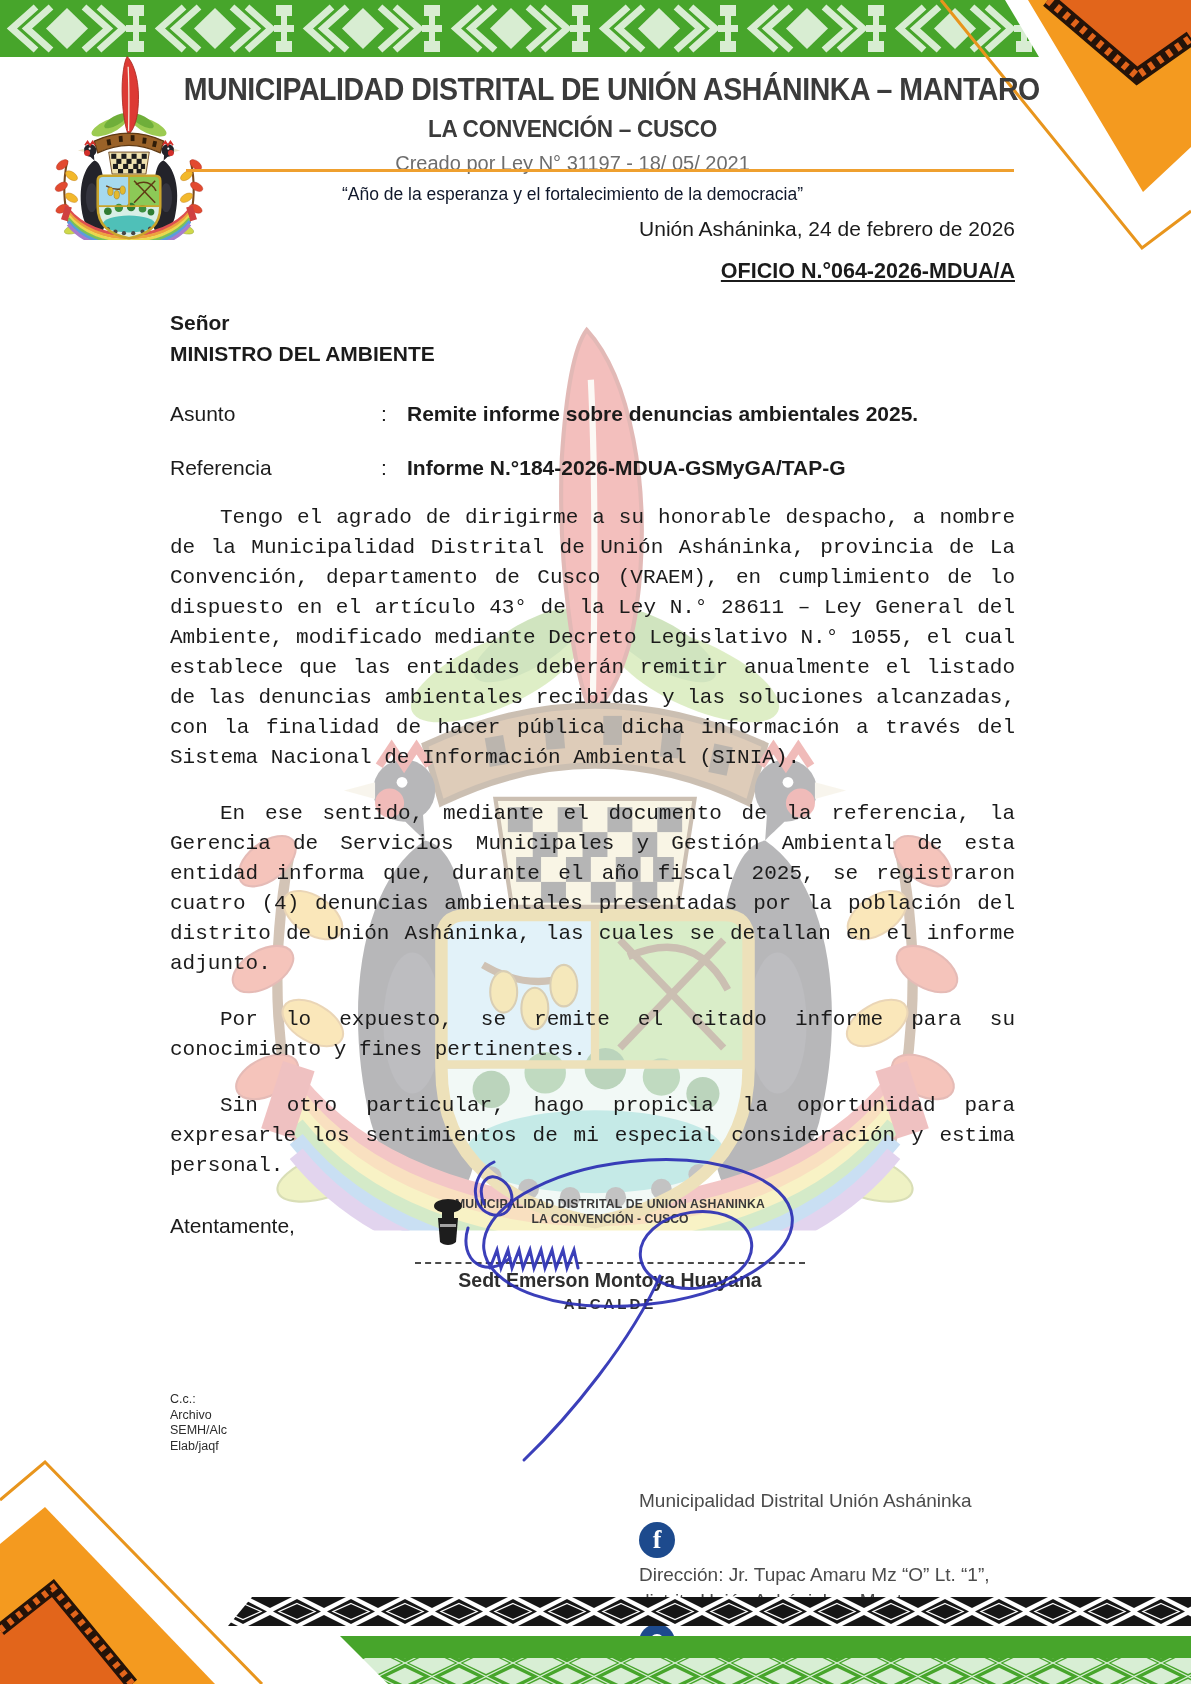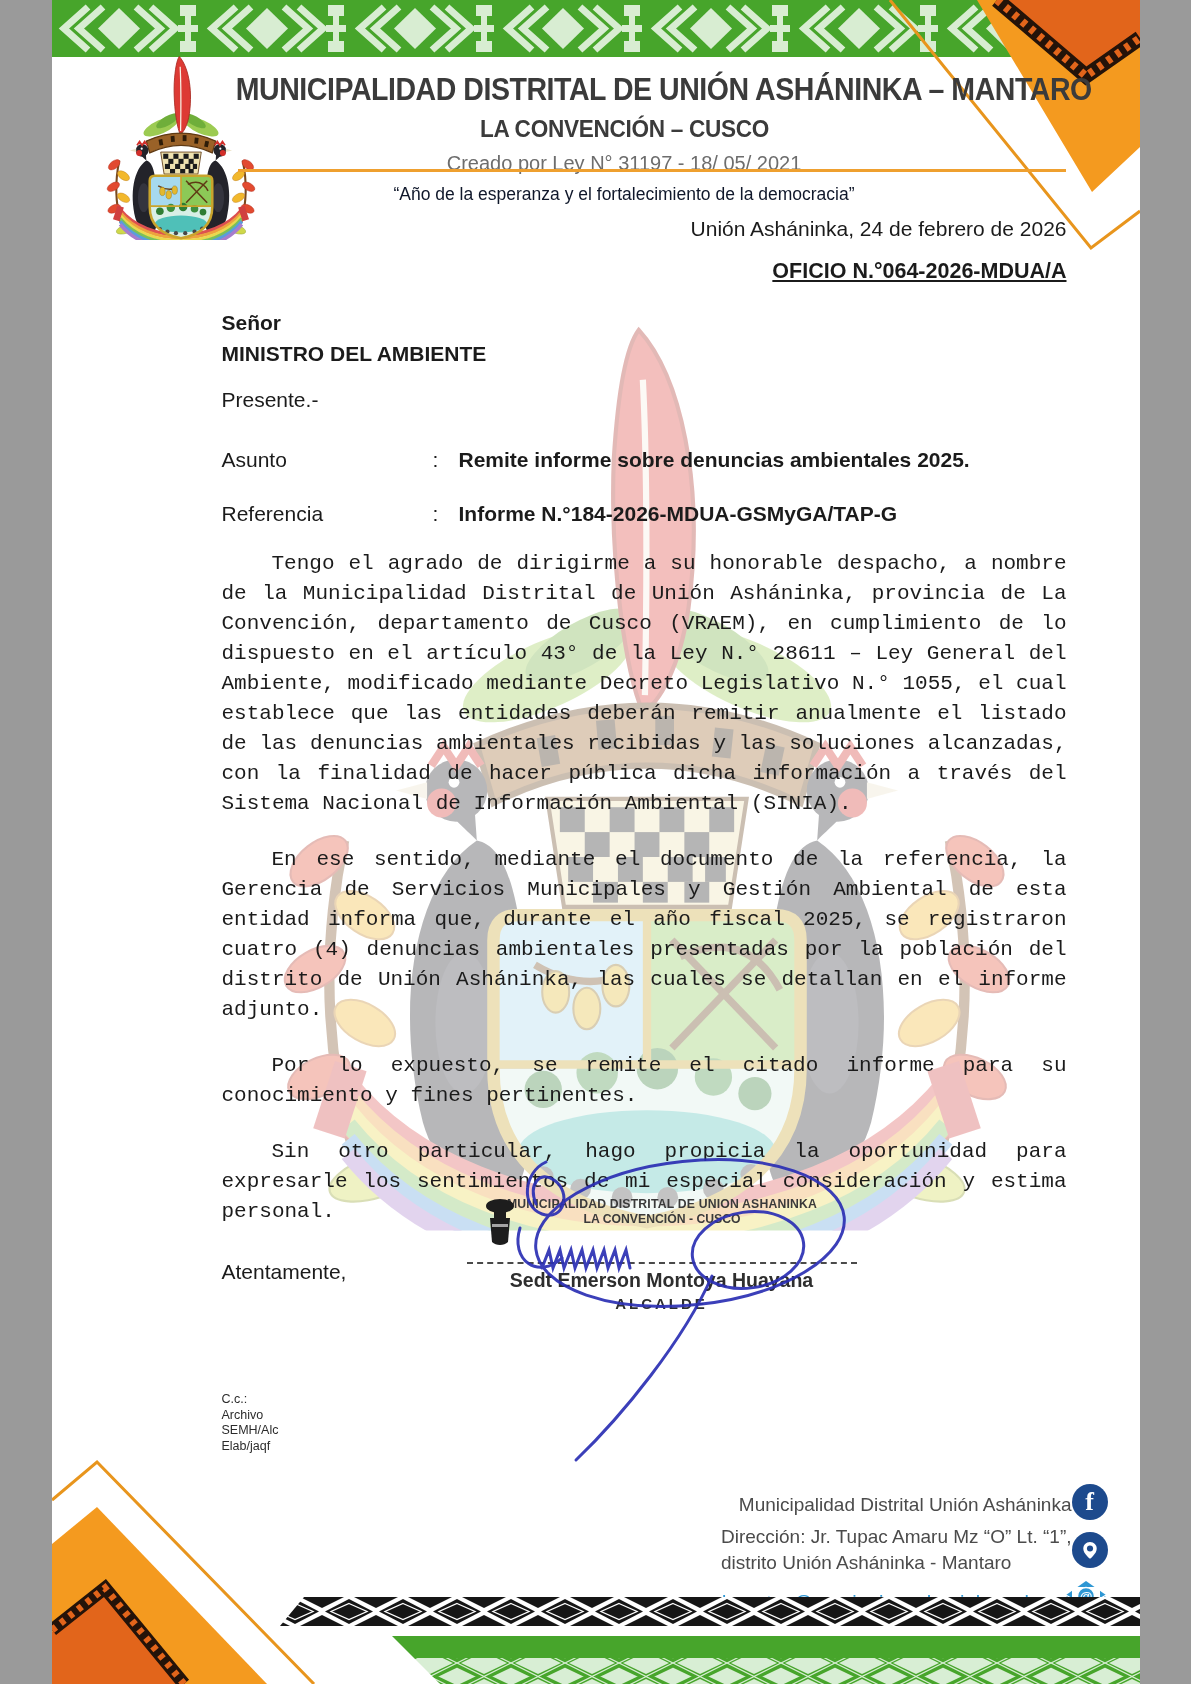--- a/index.html
+++ b/index.html
@@ -1,16 +1,16 @@
 <!DOCTYPE html>
 <html><head>
 <meta charset="utf-8">
 <style>
   html,body{margin:0;padding:0;background:#9a9a9a;}
-  .page{position:relative;width:1088px;height:1684px;background:#ffffff;overflow:hidden;
+  .page{position:relative;width:1191px;height:1684px;background:#ffffff;overflow:hidden;
         font-family:"Liberation Sans",sans-serif;color:#1b1b1b;margin:0 auto;}
   svg{display:block;}
   .abs{position:absolute;}
 
   
   .top-band{left:0;top:0;}
   .corner-tr{right:0;top:0;}
   .corner-bl{left:0;bottom:0;}
   .logo{left:24px;top:54px;width:210px;height:186px;}
   .hdr{left:150px;top:72px;width:845px;text-align:center;}
@@ -45,21 +45,21 @@
   .sig-name{font-size:19.5px;font-weight:bold;margin-top:5px;color:#2e2e2e;}
   .sig-role{font-size:15px;font-weight:bold;letter-spacing:3px;margin-top:3px;color:#2e2e2e;}
   .sig-scribble{left:428px;top:1128px;pointer-events:none;}
   .stamp-icon{left:430px;top:1198px;}
 
   
   .cc{left:170px;top:1392px;font-size:12.5px;line-height:15.5px;color:#2c2c2c;}
 
   
   .foot{right:32px;top:1484px;width:520px;color:#4b4b4b;}
-  .foot-row{display:flex;justify-content:flex-end;align-items:center;gap:0;margin-bottom:4px;}
+  .foot-row{display:flex;justify-content:flex-end;align-items:flex-start;gap:10px;margin-bottom:4px;flex-direction:column;}
   .foot-org{font-size:19px;padding-top:6px;}
   .addr{text-align:left;font-size:19px;line-height:26px;}
   .foot-email{font-size:20px;color:#2e97d4;padding-top:8px;}
   .circ{width:36px;height:36px;border-radius:50%;background:#1d4a8d;flex:none;
         display:flex;align-items:center;justify-content:center;}
   .fb-glyph{color:#fff;font-weight:bold;font-size:26px;font-family:"Liberation Serif",serif;line-height:1;}
 
   .band{left:0;}
 </style>
 </head>
@@ -240,21 +240,20 @@
     <div class="hdr-law">Creado por Ley N° 31197 - 18/ 05/ 2021</div>
   </div>
   <div class="abs hr-orange"></div>
   <div class="abs motto">“Año de la esperanza y el fortalecimiento de la democracia”</div>
 
   <div class="abs content">
     <div class="date-line">Unión Asháninka, 24 de febrero de 2026</div>
     <div class="oficio">OFICIO N.°064-2026-MDUA/A</div>
     <div class="salutation">Señor</div>
     <div class="recipient">MINISTRO DEL AMBIENTE</div>
-    <div class="presente">Presente.-</div>
 
     <div class="ref-row" style="margin-top:30px">
       <div class="lbl">Asunto</div>
       <div class="col">:</div>
       <div class="val">Remite informe sobre denuncias ambientales 2025.</div>
     </div>
     <div class="ref-row">
       <div class="lbl">Referencia</div>
       <div class="col">:</div>
       <div class="val">Informe N.°184-2026-MDUA-GSMyGA/TAP-G</div>

